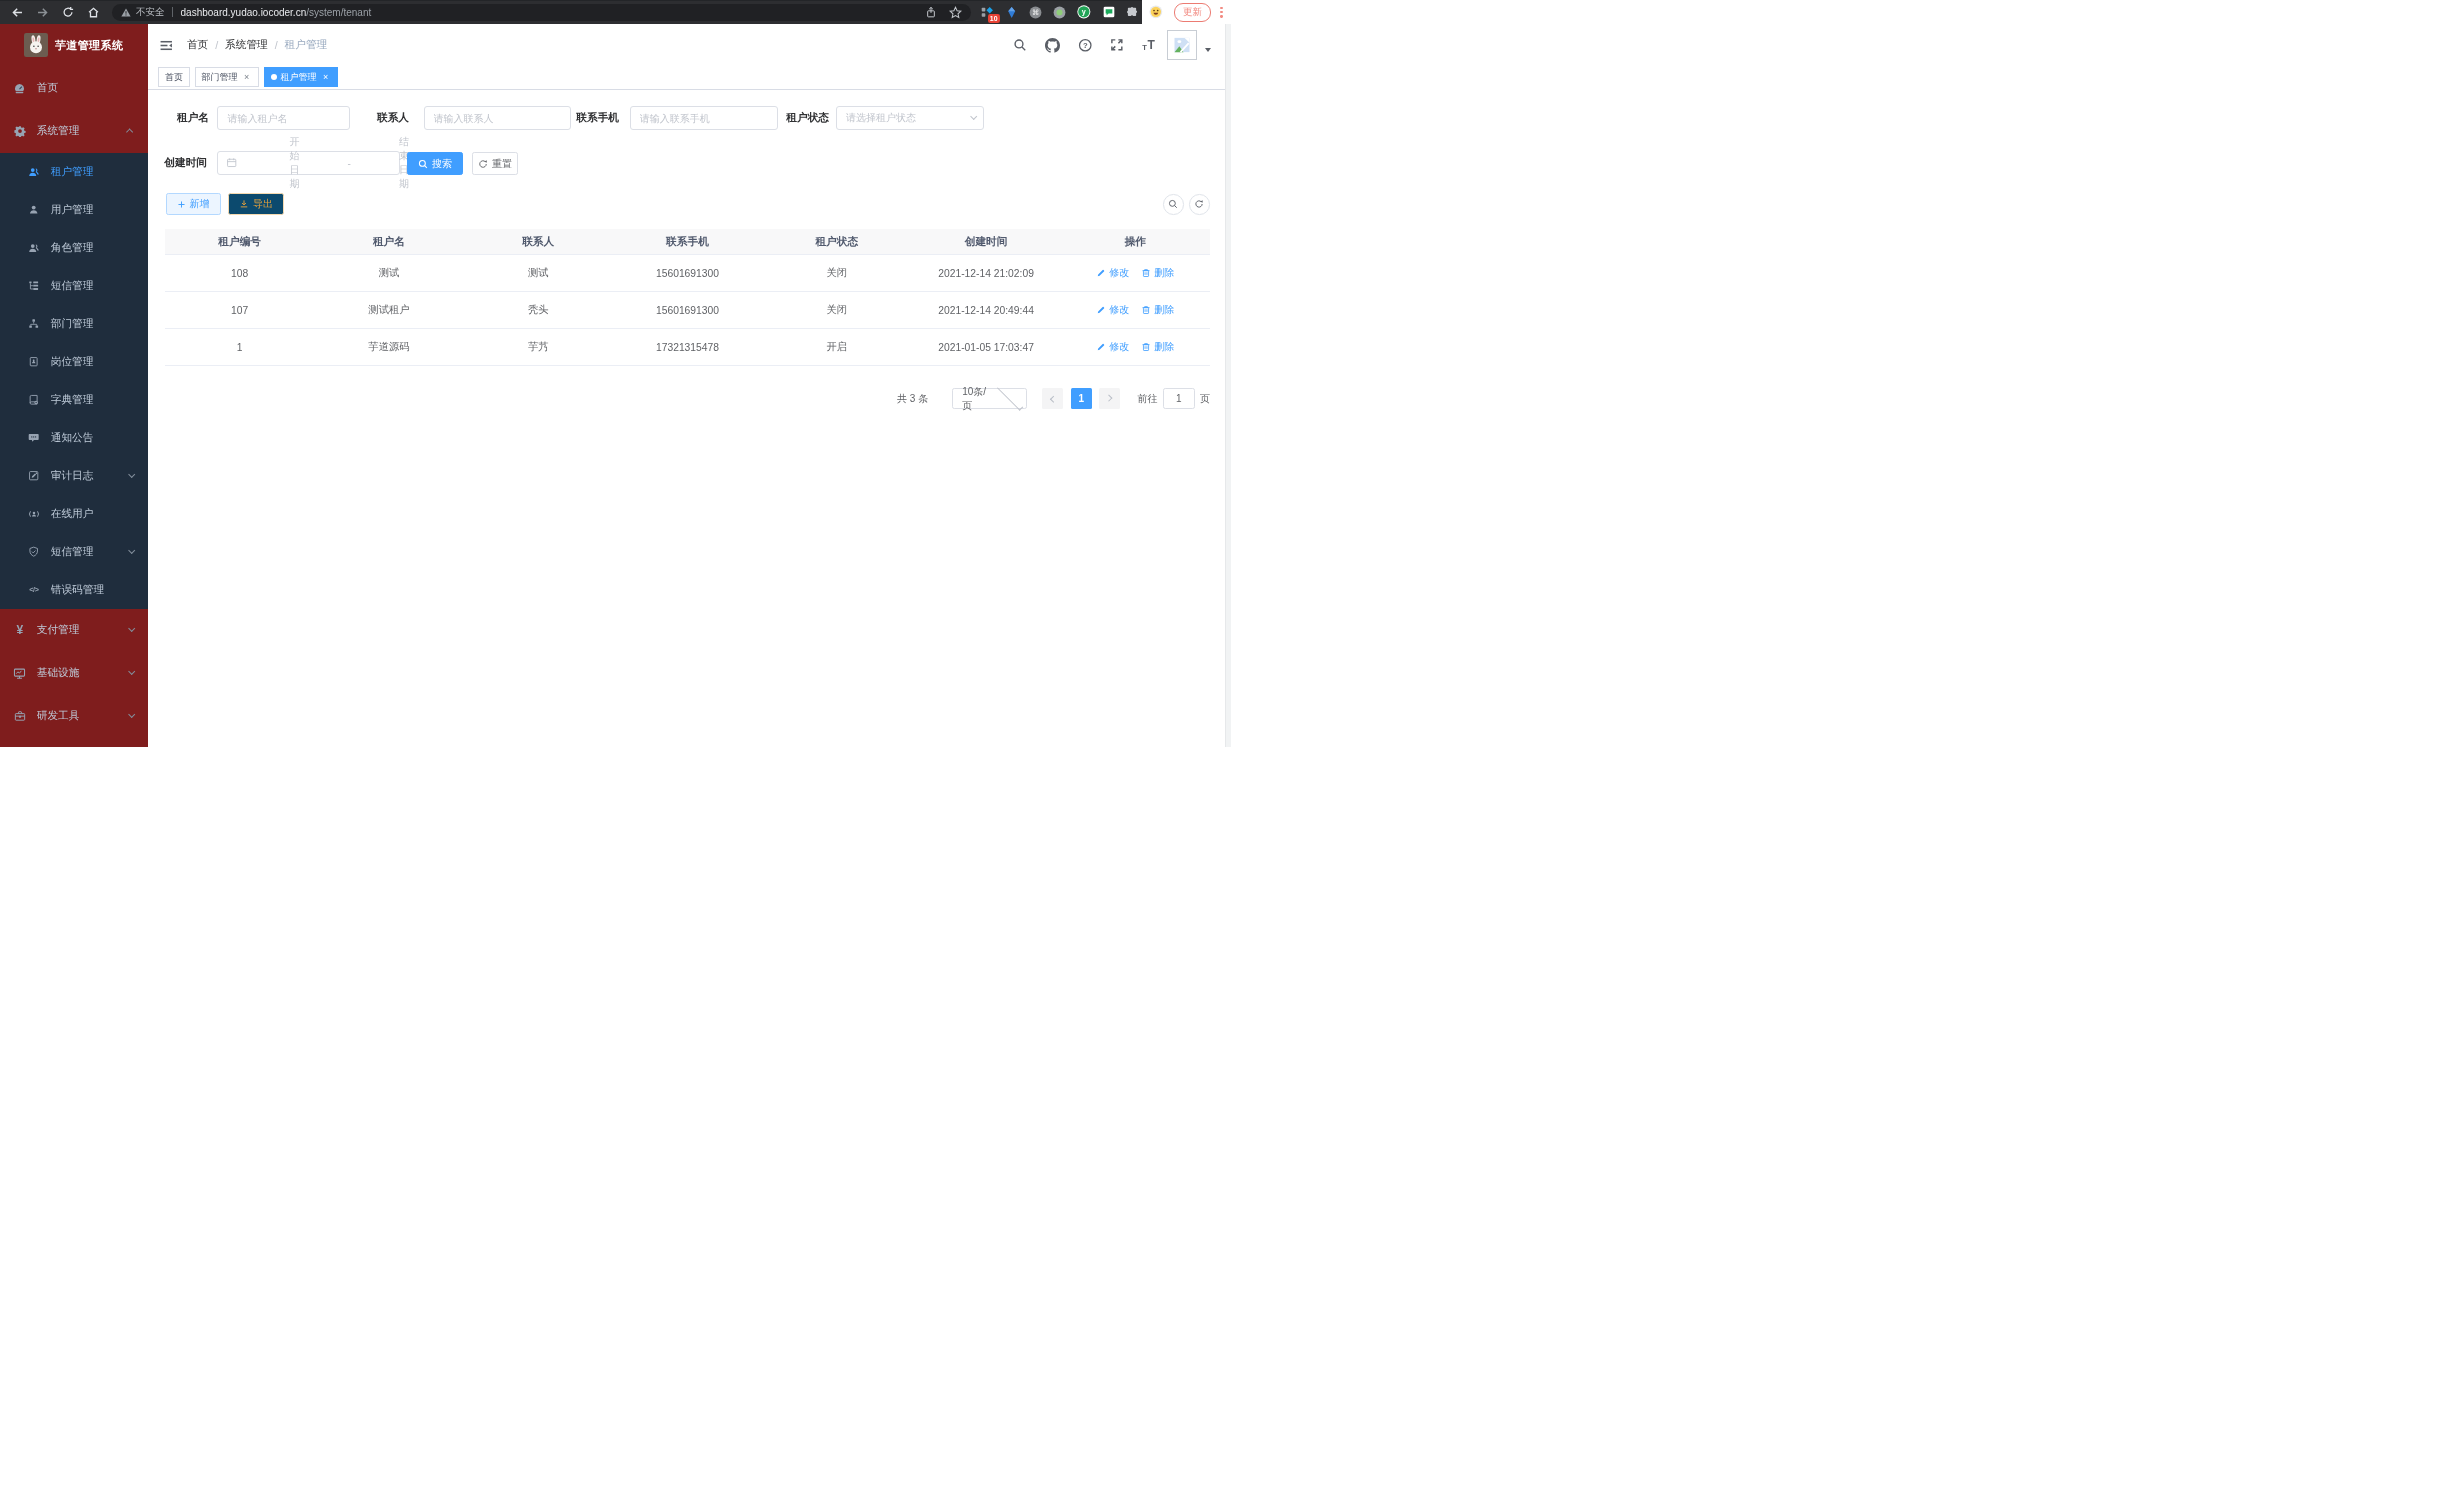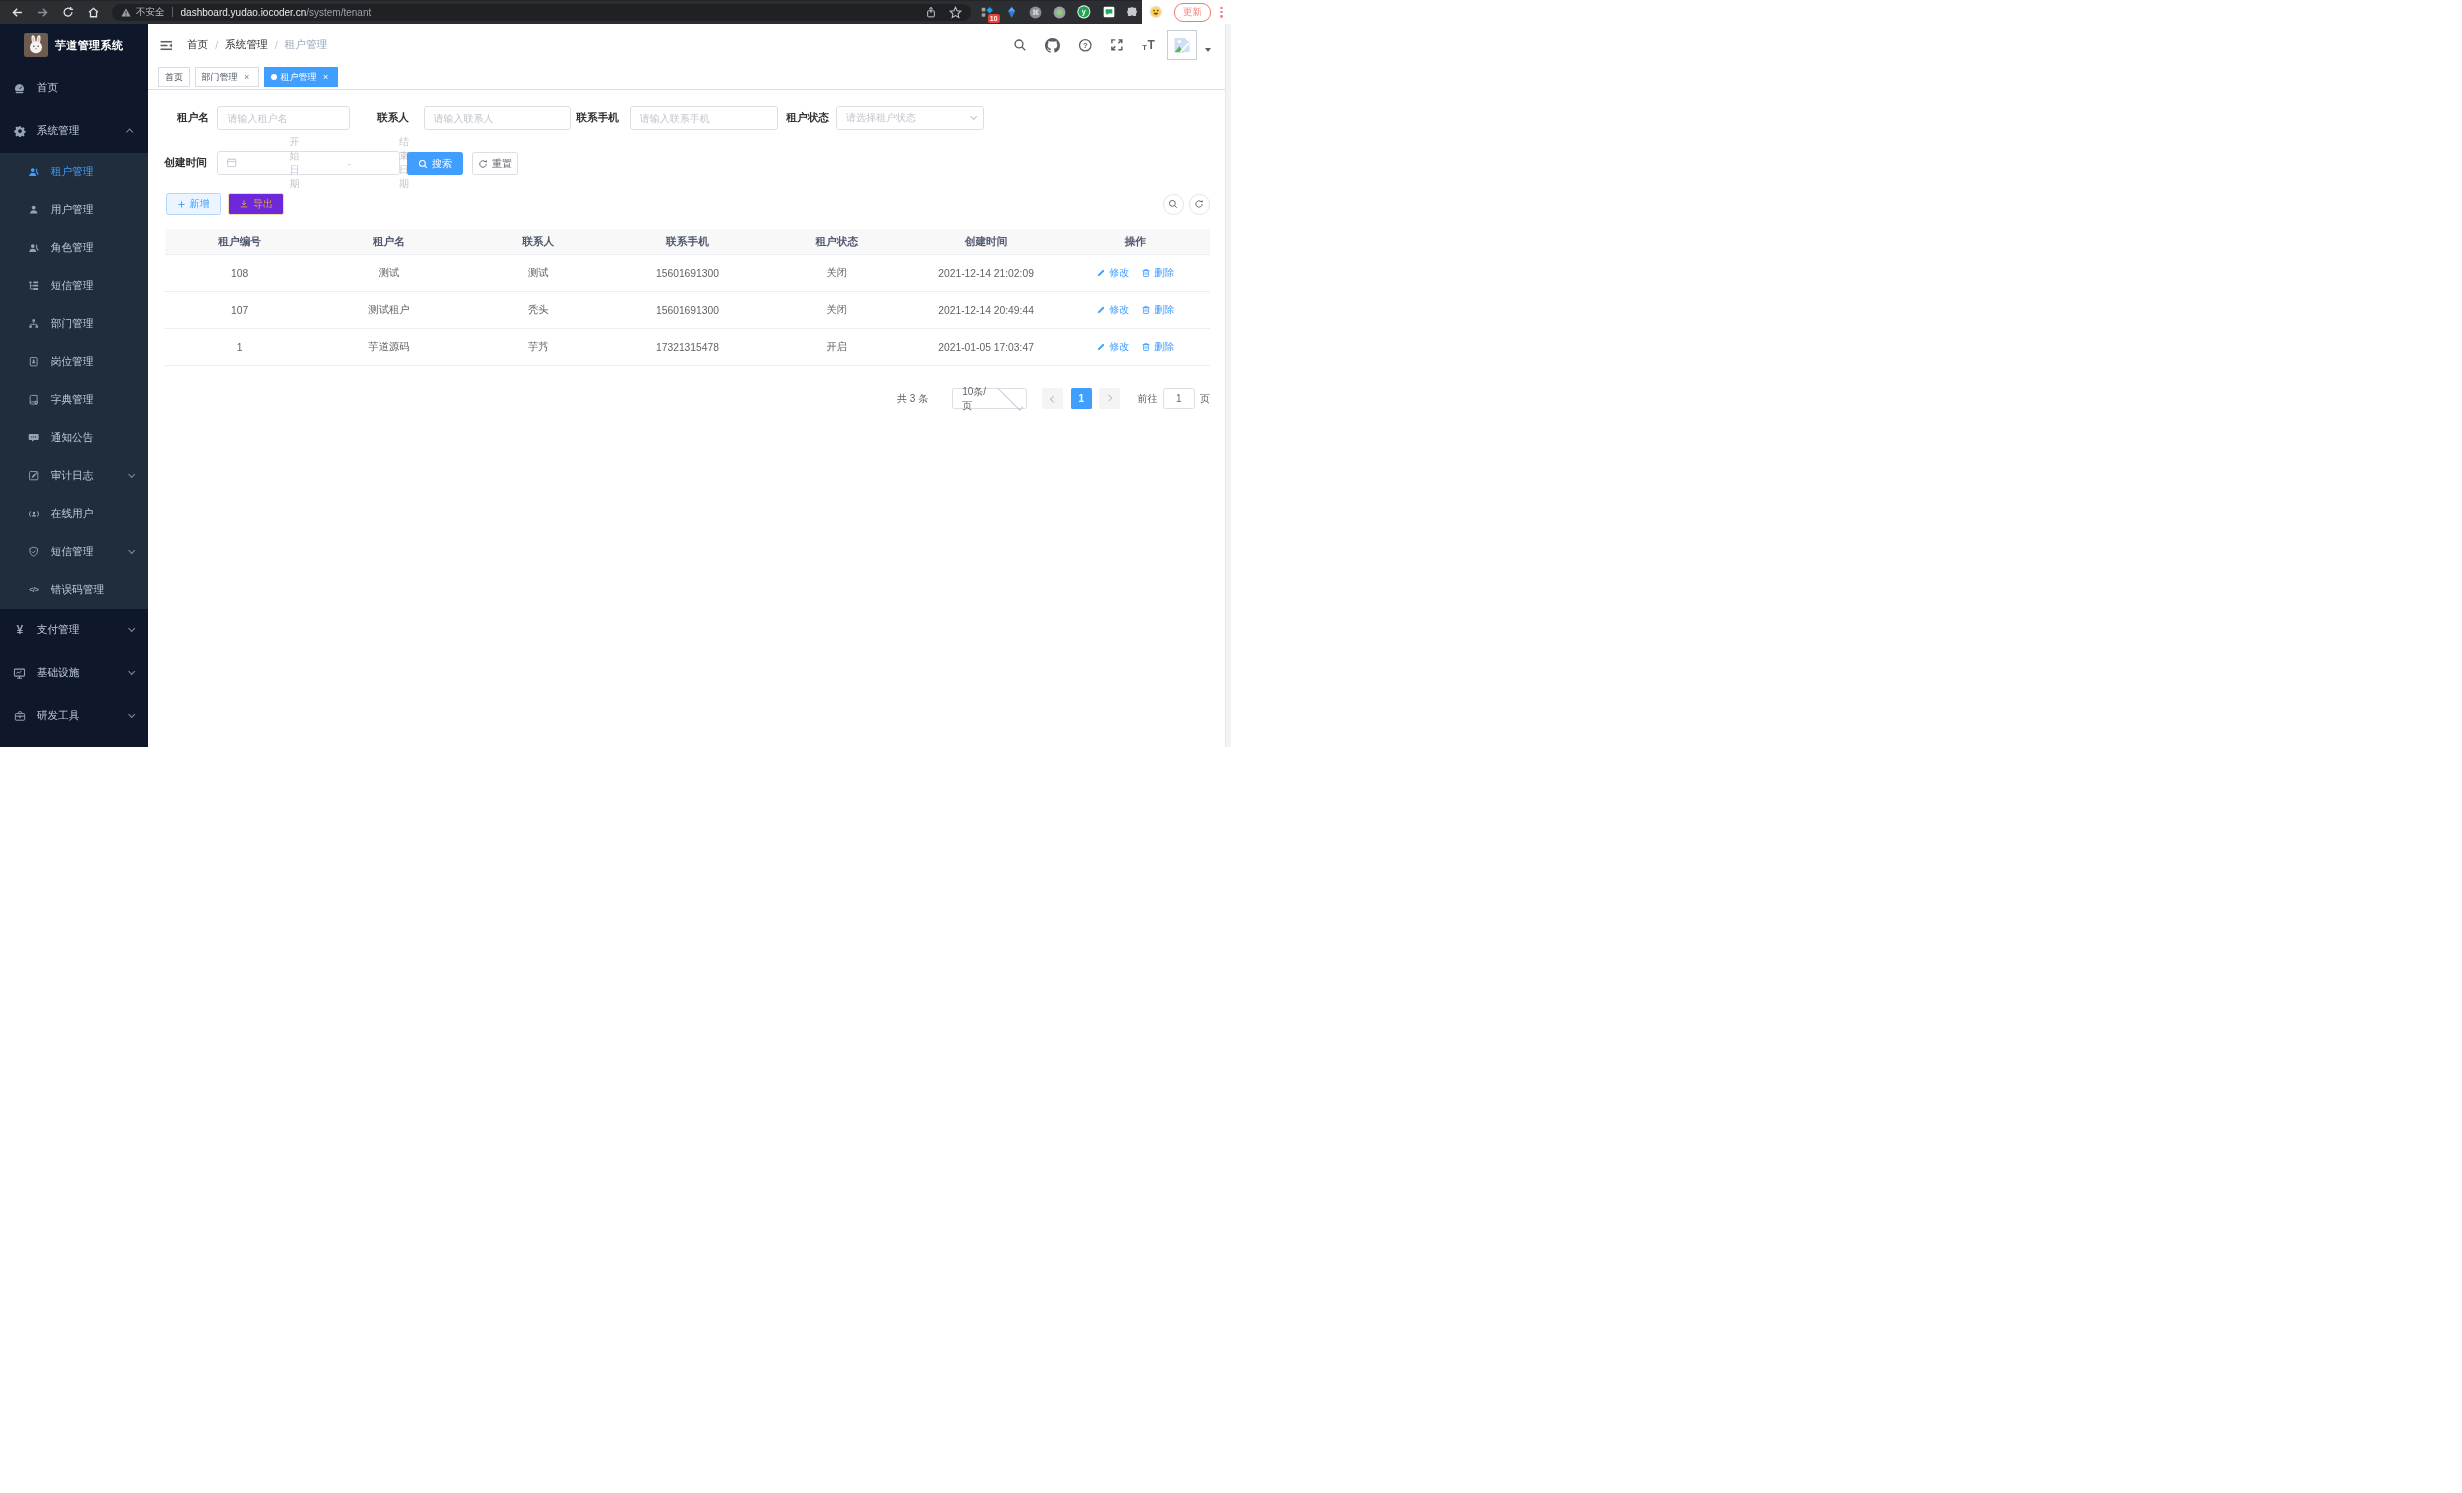--- a/index.html
+++ b/index.html
@@ -20,21 +20,21 @@
   .ext { position:relative; flex:0 0 auto; }
   .ext-badge { position:absolute; bottom:-3.8px; right:-5.3px; background:#e94235; color:#fff; font-size:6.9px; line-height:9px; padding:0 2.3px; border-radius:2.3px; font-weight:700; }
   .update-pill { margin-left:10.7px; border:0.8px solid #ec7b72; color:#f28b82; font-size:9.5px; border-radius:9px; padding:2.3px 8.4px; flex:0 0 auto; }
   .menu-dots { display:flex; flex-direction:column; gap:1.9px; margin:0 6px 0 9px; }
   .menu-dots i { width:2.3px; height:2.3px; border-radius:50%; background:#f28b82; }
 
   
   .scrollbar { position:absolute; right:0; top:23.6px; width:6px; height:723px; background:#f1f3f4; border-left:0.8px solid #e6e8ea; }
 
   
-  .sidebar { position:absolute; left:0; top:23.6px; width:148px; height:723px; background:#0f172a; color:#bfcbd9; font-size:10.7px; overflow:hidden; }
+  .sidebar { position:absolute; left:0; top:23.6px; width:148px; height:723px; background:#7f1d1d; color:#bfcbd9; font-size:10.7px; overflow:hidden; }
   .logo-row { height:43px; display:flex; align-items:center; padding-left:24px; gap:6.9px; }
   .logo-title { color:#fff; font-weight:700; font-size:11px; letter-spacing:0.4px; }
   .mi { height:43px; display:flex; align-items:center; padding:0 13.7px 0 13px; cursor:pointer; }
   .mic { width:13.7px; display:flex; justify-content:center; margin-right:10px; color:#97a3b2; flex:0 0 auto; }
   .mil { flex:1 1 auto; white-space:nowrap; }
   .sub { background:#1f2d3d; }
   .sub .mi { height:38px; padding-left:27px; }
   .mi.active { color:#409eff; }
   .mi.active .mic { color:#409eff; }
   .chev { width:5.3px; height:5.3px; border-right:1.1px solid #828e9b; border-bottom:1.1px solid #828e9b; flex:0 0 auto; margin-right:1.5px; }
@@ -72,21 +72,21 @@
   .tin { height:24px; border:0.8px solid #dcdfe6; border-radius:3px; padding:0 9px; font-size:10px; color:#606266; outline:none; font-family:inherit; }
   .tin::placeholder { color:#c0c4cc; }
   .fselect { height:24px; border:0.8px solid #dcdfe6; border-radius:3px; display:flex; align-items:center; padding:0 7.6px 0 9px; font-size:10px; color:#c0c4cc; background:#fff; cursor:pointer; }
   .fselect .ph { flex:1; }
   .cd { width:5.3px; height:5.3px; border-right:1px solid #c0c4cc; border-bottom:1px solid #c0c4cc; transform:rotate(45deg) translateY(-1.5px); }
   .drange { height:24px; border:0.8px solid #dcdfe6; border-radius:3px; display:flex; align-items:center; padding:0 7.6px; font-size:10px; color:#c0c4cc; background:#fff; }
   .drange .dph { width:67px; text-align:center; }
   .btn { display:flex; align-items:center; justify-content:center; gap:3.8px; border-radius:2.3px; font-size:10px; cursor:pointer; border:0.8px solid #dcdfe6; background:#fff; color:#606266; position:absolute; }
   .btn-primary { background:#409eff; border-color:#409eff; color:#fff; }
   .btn-plain-primary { background:#ecf5ff; border-color:#b3d8ff; color:#409eff; }
-  .btn-plain-warn { background:#6d28d9; border-color:#f5dab1; color:#e6a23c; }
+  .btn-plain-warn { background:#0c4a6e; border-color:#f5dab1; color:#e6a23c; }
   .circle-btn { position:absolute; width:20.6px; height:20.6px; border:0.8px solid #e0e4ea; border-radius:50%; background:#fff; color:#5a5e66; display:flex; align-items:center; justify-content:center; cursor:pointer; }
 
   
   .table { position:absolute; left:17px; top:139px; width:1045px; color:#606266; }
   .trow { display:grid; grid-template-columns:repeat(7,1fr); align-items:center; text-align:center; }
   .thead { background:#f8f8f9; height:26px; border-bottom:0.8px solid #ebeef5; color:#515a6e; font-weight:700; font-size:10.7px; }
   .tbody-row { height:37px; border-bottom:0.8px solid #ebeef5; font-size:10.3px; }
   .acts { display:flex; align-items:center; justify-content:center; gap:12px; }
   .alink { color:#409eff; font-size:10px; display:flex; align-items:center; gap:3px; cursor:pointer; }
 

